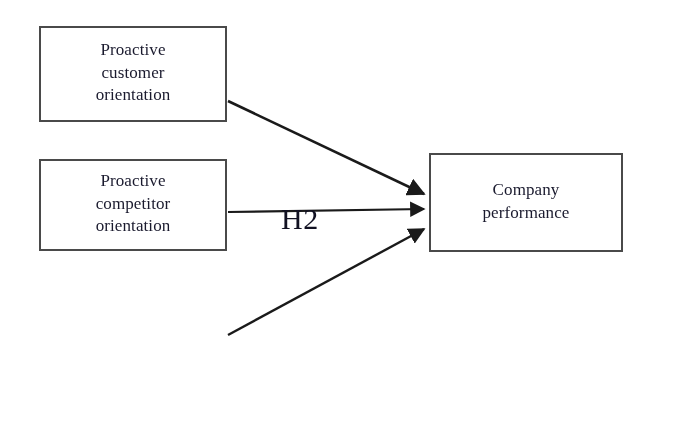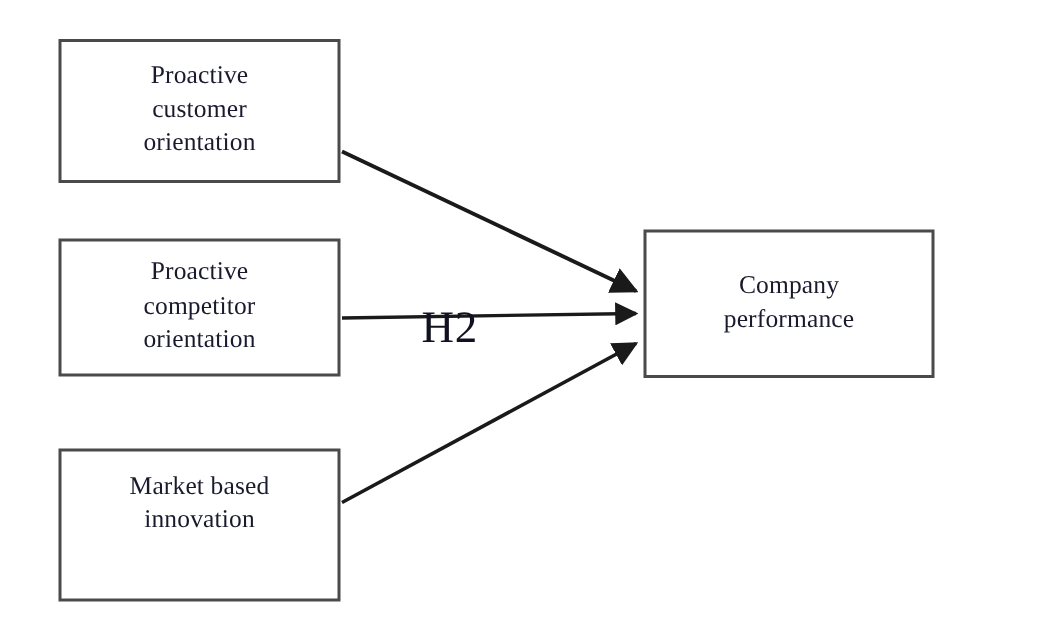--- a/index.html
+++ b/index.html
@@ -88,24 +88,20 @@
 customer
 orientation</span>
   </div>
 
   <div class="node-box box-center-align" id="box-competitor">
     <span class="node-label" style="white-space: pre-line;">Proactive
 competitor
 orientation</span>
   </div>
 
-  <div class="node-box box-top-align" id="box-innovation">
-    <span class="node-label" style="white-space: pre-line;">Market based
-innovation</span>
-  </div>
 
   <div class="node-box box-center-align" id="box-performance">
     <span class="node-label" style="white-space: pre-line;">Company
 performance</span>
   </div>
 
 
   <div class="hyp-label" id="label-h2">H2</div>
 
 

